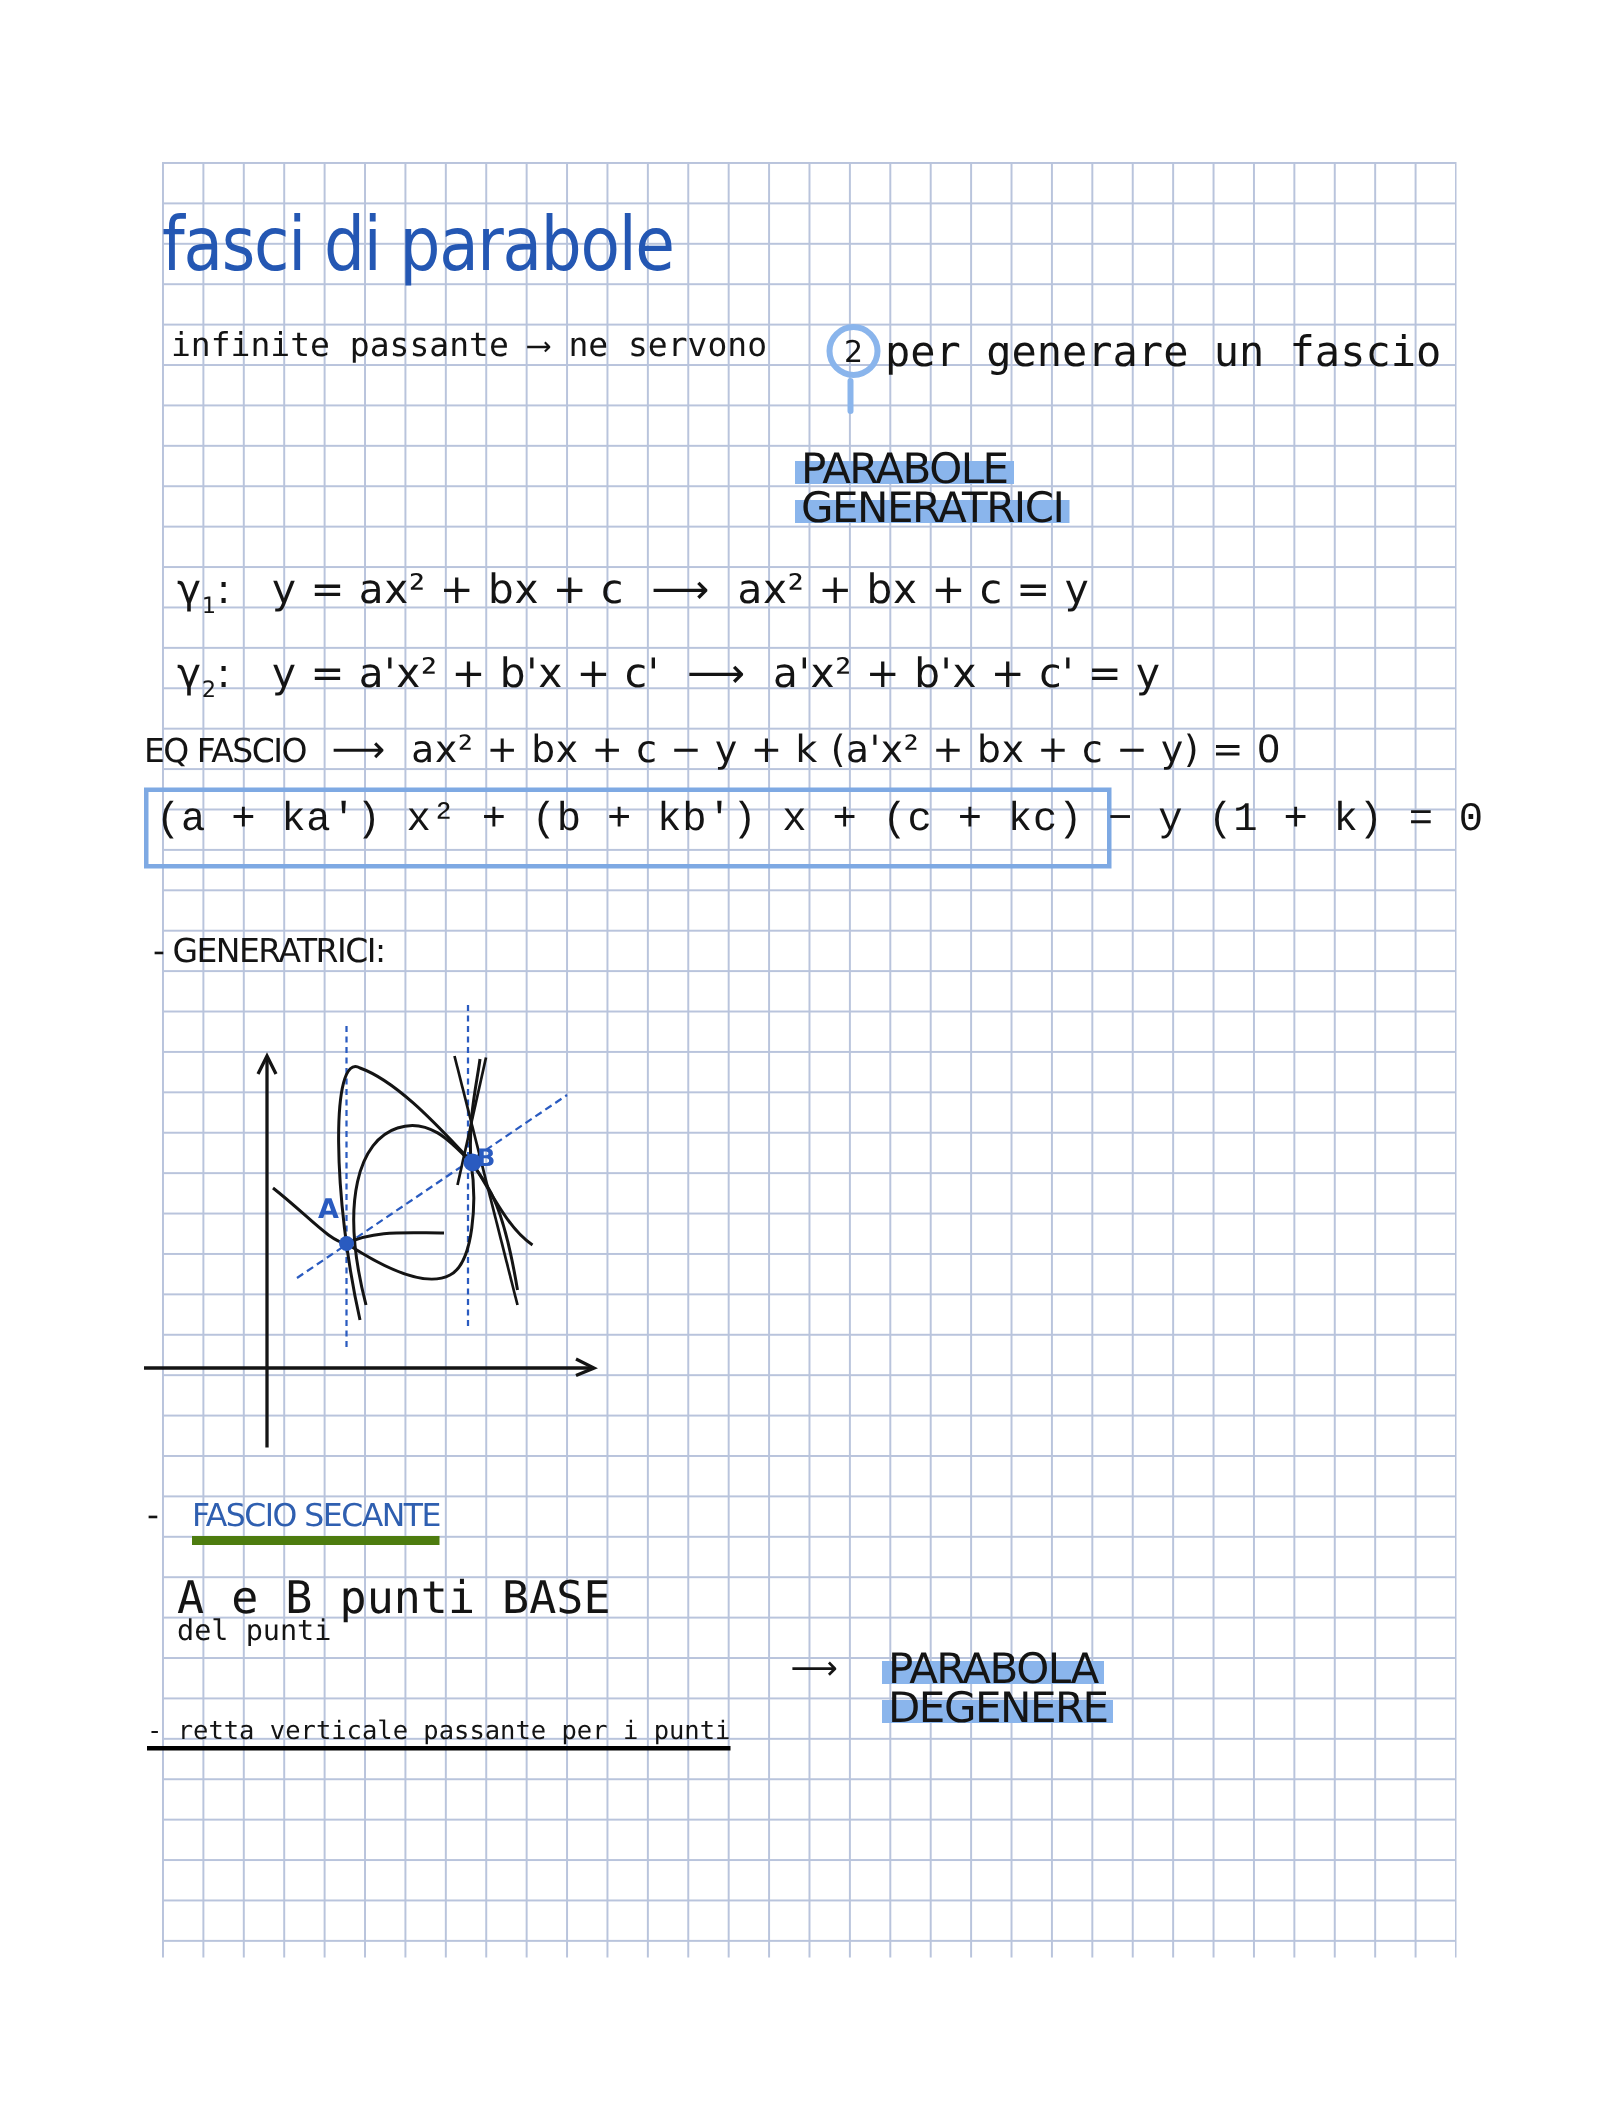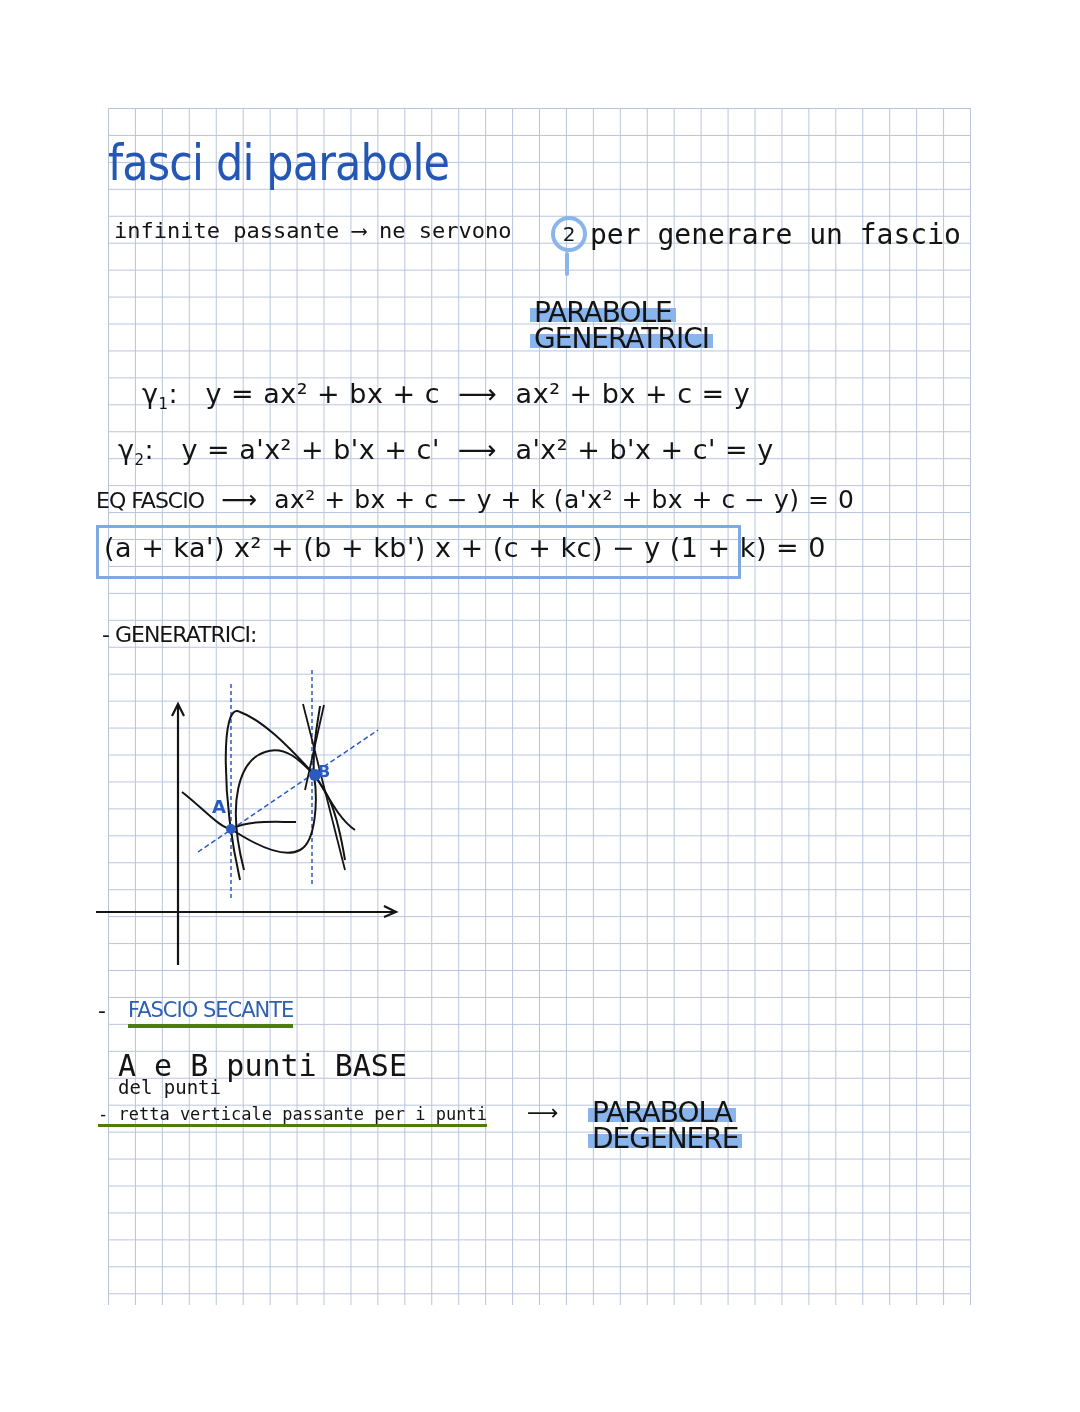--- a/index.html
+++ b/index.html
@@ -29,22 +29,22 @@
     padding:0 4px;
   }
   .caps { font-family:"DejaVu Sans", sans-serif; font-size:28px; letter-spacing:-1px; color:#141414; }
   .eq { font-family:"DejaVu Sans", sans-serif; font-size:27px; color:#141414; letter-spacing:0.5px; }
   .boxed {
     left:96px; top:525px; width:645px; height:54px; border:3px solid #7ea9e3;
     box-sizing:border-box;
   }
   .sub { font-size:15px; vertical-align:sub; }
   svg { position:absolute; }
-  .blue-ul { border-bottom:4px solid #4d7c0f; padding-bottom:2px;text-align:center; }
-  .soft-ul { border-bottom:3px solid #4d7c0f; }
+  .blue-ul { border-bottom:6px solid #4d7c0f; padding-bottom:2px;text-align:center; }
+  .soft-ul { border-bottom:3px solid #000000;margin-top:40px; }
 </style>
 </head>
 <body>
 
 <div class="grid"></div>
 
 <div class="abs title">fasci di parabole</div>
 
 <div class="abs hand line1" style="font-size:22px;">
   <span>infinite passante</span>
@@ -55,42 +55,42 @@
   <span>2</span>
 </div>
 <div class="abs" style="left:565px;top:252px;width:4px;height:24px;background:#8ab5ec;border-radius:2px;"></div>
 <div class="abs hand" style="left:590px;top:218px;font-size:28px;">per generare un fascio</div>
 
 <div class="abs caps" style="left:530px;top:300px;line-height:26px;">
   <div><span class="hl">PARABOLE</span></div>
   <div><span class="hl">GENERATRICI</span></div>
 </div>
 
-<div class="abs eq" style="left:118px;top:378px;margin-left:24px;">
+<div class="abs eq" style="left:118px;top:378px;">
   <span>γ</span><span class="sub">1</span><span>:&nbsp;&nbsp;</span>
   <span>y = ax² + bx + c</span>
   <span>&nbsp;⟶&nbsp;</span>
   <span>ax² + bx + c = y</span>
 </div>
 
 <div class="abs eq" style="left:118px;top:434px;">
   <span>γ</span><span class="sub">2</span><span>:&nbsp;&nbsp;</span>
   <span>y = a'x² + b'x + c'</span>
   <span>&nbsp;⟶&nbsp;</span>
   <span>a'x² + b'x + c' = y</span>
 </div>
 
 <div class="abs eq" style="left:96px;top:485px;font-size:25px;">
   <span class="caps" style="font-size:22px;">EQ FASCIO</span>
   <span>&nbsp;⟶&nbsp;</span>
   <span>ax² + bx + c − y + k (a'x² + bx + c − y) = 0</span>
 </div>
 
 <div class="abs boxed"></div>
-<div class="abs eq" style="left:104px;top:532px;font-size:27px;">(a + ka') x² + (b + kb') x + (c + kc) − y (1 + k) = 0</div>
+<div class="abs eq" style="left:104px;top:532px;font-size:27px;font-family:Liberation Mono, monospace;">(a + ka') x² + (b + kb') x + (c + kc) − y (1 + k) = 0</div>
 
 <div class="abs caps" style="left:102px;top:622px;font-size:22px;">- GENERATRICI:</div>
 
 <svg width="320" height="360" style="left:90px;top:660px;" viewBox="90 660 320 360">
 
   <line x1="178" y1="965" x2="178" y2="705" stroke="#141414" stroke-width="2.2"></line>
   <polyline points="172,716 178,704 184,716" fill="none" stroke="#141414" stroke-width="2.2"></polyline>
   <line x1="96" y1="912" x2="395" y2="912" stroke="#141414" stroke-width="2.2"></line>
   <polyline points="384,906 396,912 384,917" fill="none" stroke="#141414" stroke-width="2.2"></polyline>
 

